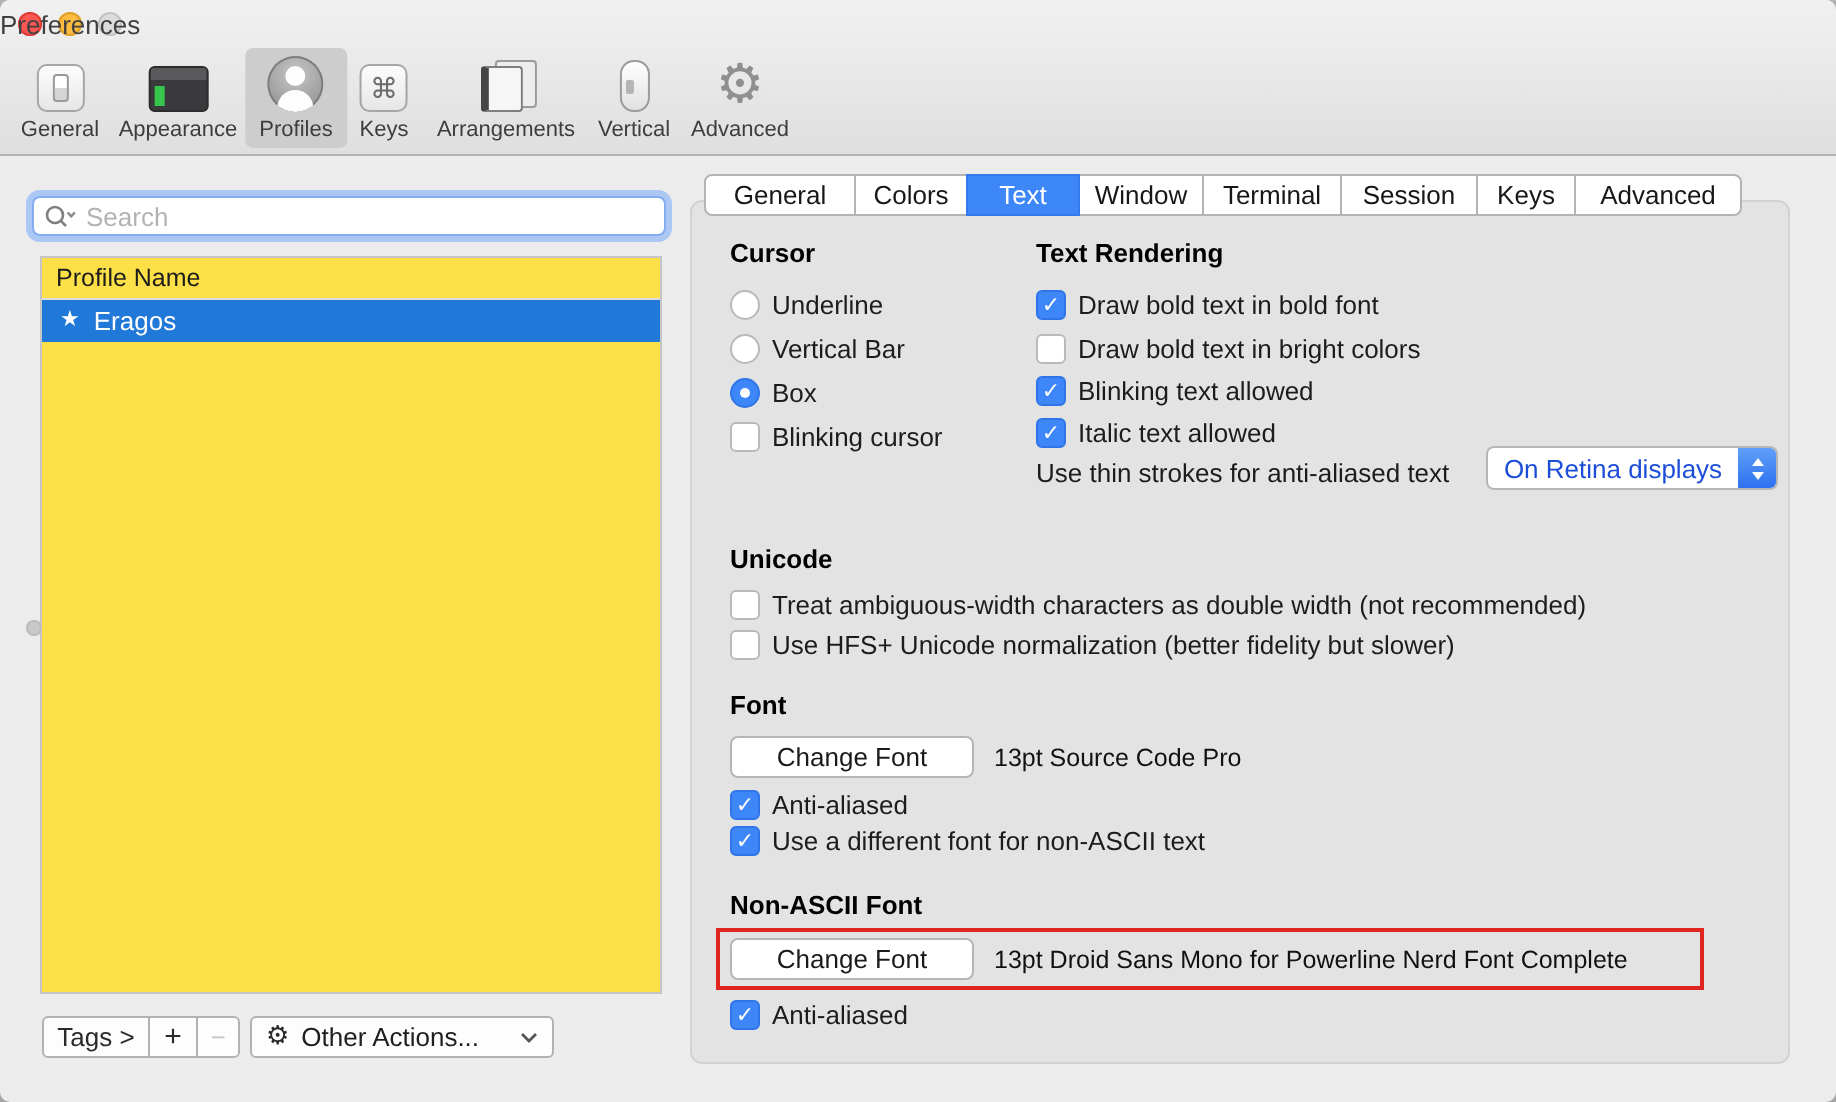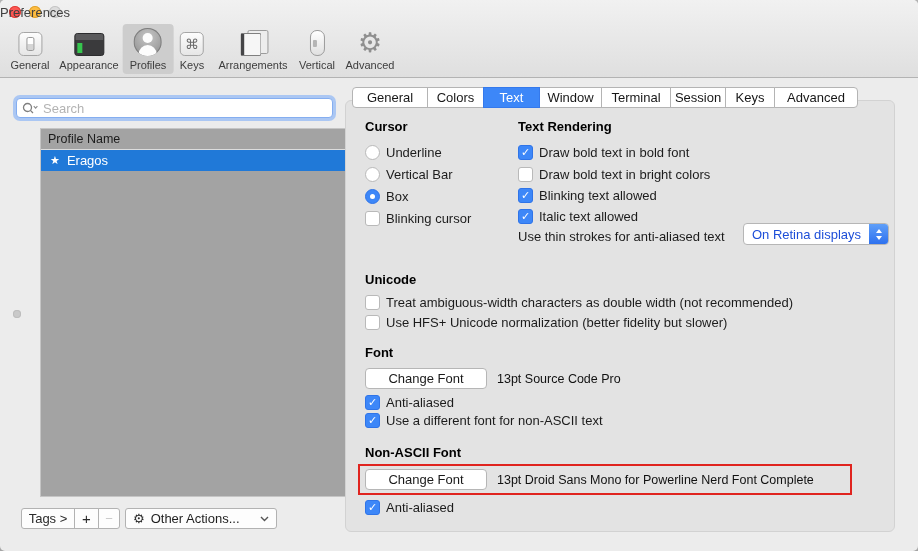--- a/index.html
+++ b/index.html
@@ -35,21 +35,21 @@
   .icon-arr::before{content:"";position:absolute;right:0;top:0;width:19px;height:22px;background:#ededed;border:1px solid #9b9b9b;border-radius:2px;}
   .icon-arr .front{position:absolute;left:2px;bottom:0;width:21px;height:23px;background:#f6f6f6;border:1px solid #7f7f7f;border-left:4px solid #454547;border-radius:2px;}
   .icon-mouse{width:15px;height:26px;border:1px solid #9b9b9b;border-radius:7px;background:linear-gradient(#ffffff,#e0e0e0);position:relative;}
   .icon-mouse::before{content:"";position:absolute;left:2px;top:9px;width:4px;height:7px;background:#b5b5b5;border-radius:1px;}
   .icon-gear{font-family:"DejaVu Sans",sans-serif;font-size:27px;line-height:27px;color:#8f8f8f;}
   
   .search{position:absolute;left:16px;top:98px;width:317px;height:20px;background:#fff;border:1px solid #85aef0;
     border-radius:4px;box-shadow:0 0 0 3px rgba(118,169,250,.55);display:flex;align-items:center;padding:0 5px;gap:4px;}
   .search input{border:0;outline:0;flex:1;font:13px "Liberation Sans",sans-serif;color:#222;background:transparent;}
   .search input::placeholder{color:#b3b3b3;}
-  .list{position:absolute;left:40px;top:128px;width:311px;height:369px;background:#a3a3a3;border:1px solid #c5c5c5;}
+  .list{position:absolute;left:20px;top:128px;width:311px;height:369px;background:#fde047;border:1px solid #c5c5c5;}
   .list-header{height:21px;line-height:21px;padding-left:7px;border-bottom:1px solid #dcdcdc;font-size:12.5px;color:#1c1c1c;}
   .prow{height:21px;display:flex;align-items:center;padding-left:9px;gap:7px;font-size:13px;}
   .prow.selected{background:#2079d8;color:#fff;}
   .prow .star{font-size:11px;line-height:11px;}
   .pane-dot{position:absolute;left:13px;top:310px;width:8px;height:8px;border-radius:50%;background:#c9c9c9;box-shadow:inset 0 0 0 1px #bdbdbd;}
   .fcell{height:21px;border:1px solid #b2b2b2;background:#fdfdfd;display:flex;align-items:center;justify-content:center;font-size:13px;color:#2a2a2a;}
   .fgroup{position:absolute;left:21px;top:508px;display:flex;}
   .fgroup .fcell+.fcell{margin-left:-1px;}
   .fcell.tags{width:54px;border-radius:3px 0 0 3px;}
   .fcell.plus{width:25px;font-size:15px;}
@@ -184,21 +184,21 @@
   </div>
 
   <div class="panel"></div>
 
   <div class="tabs">
     <div class="tab" style="width:76px">General</div>
     <div class="tab" style="width:57px">Colors</div>
     <div class="tab selected" style="width:57px">Text</div>
     <div class="tab" style="width:63px">Window</div>
     <div class="tab" style="width:70px">Terminal</div>
-    <div class="tab" style="width:56px">Session</div>
+    <div class="tab" style="width:69px">Session</div>
     <div class="tab" style="width:50px">Keys</div>
     <div class="tab" style="width:84px">Advanced</div>
   </div>
 
   <div class="sec-title" style="left:365px;top:119px">Cursor</div>
   <div class="row" style="left:365px;top:144px">
     <span class="radio"></span>
     <span class="lbl">Underline</span>
   </div>
   <div class="row" style="left:365px;top:166px">

